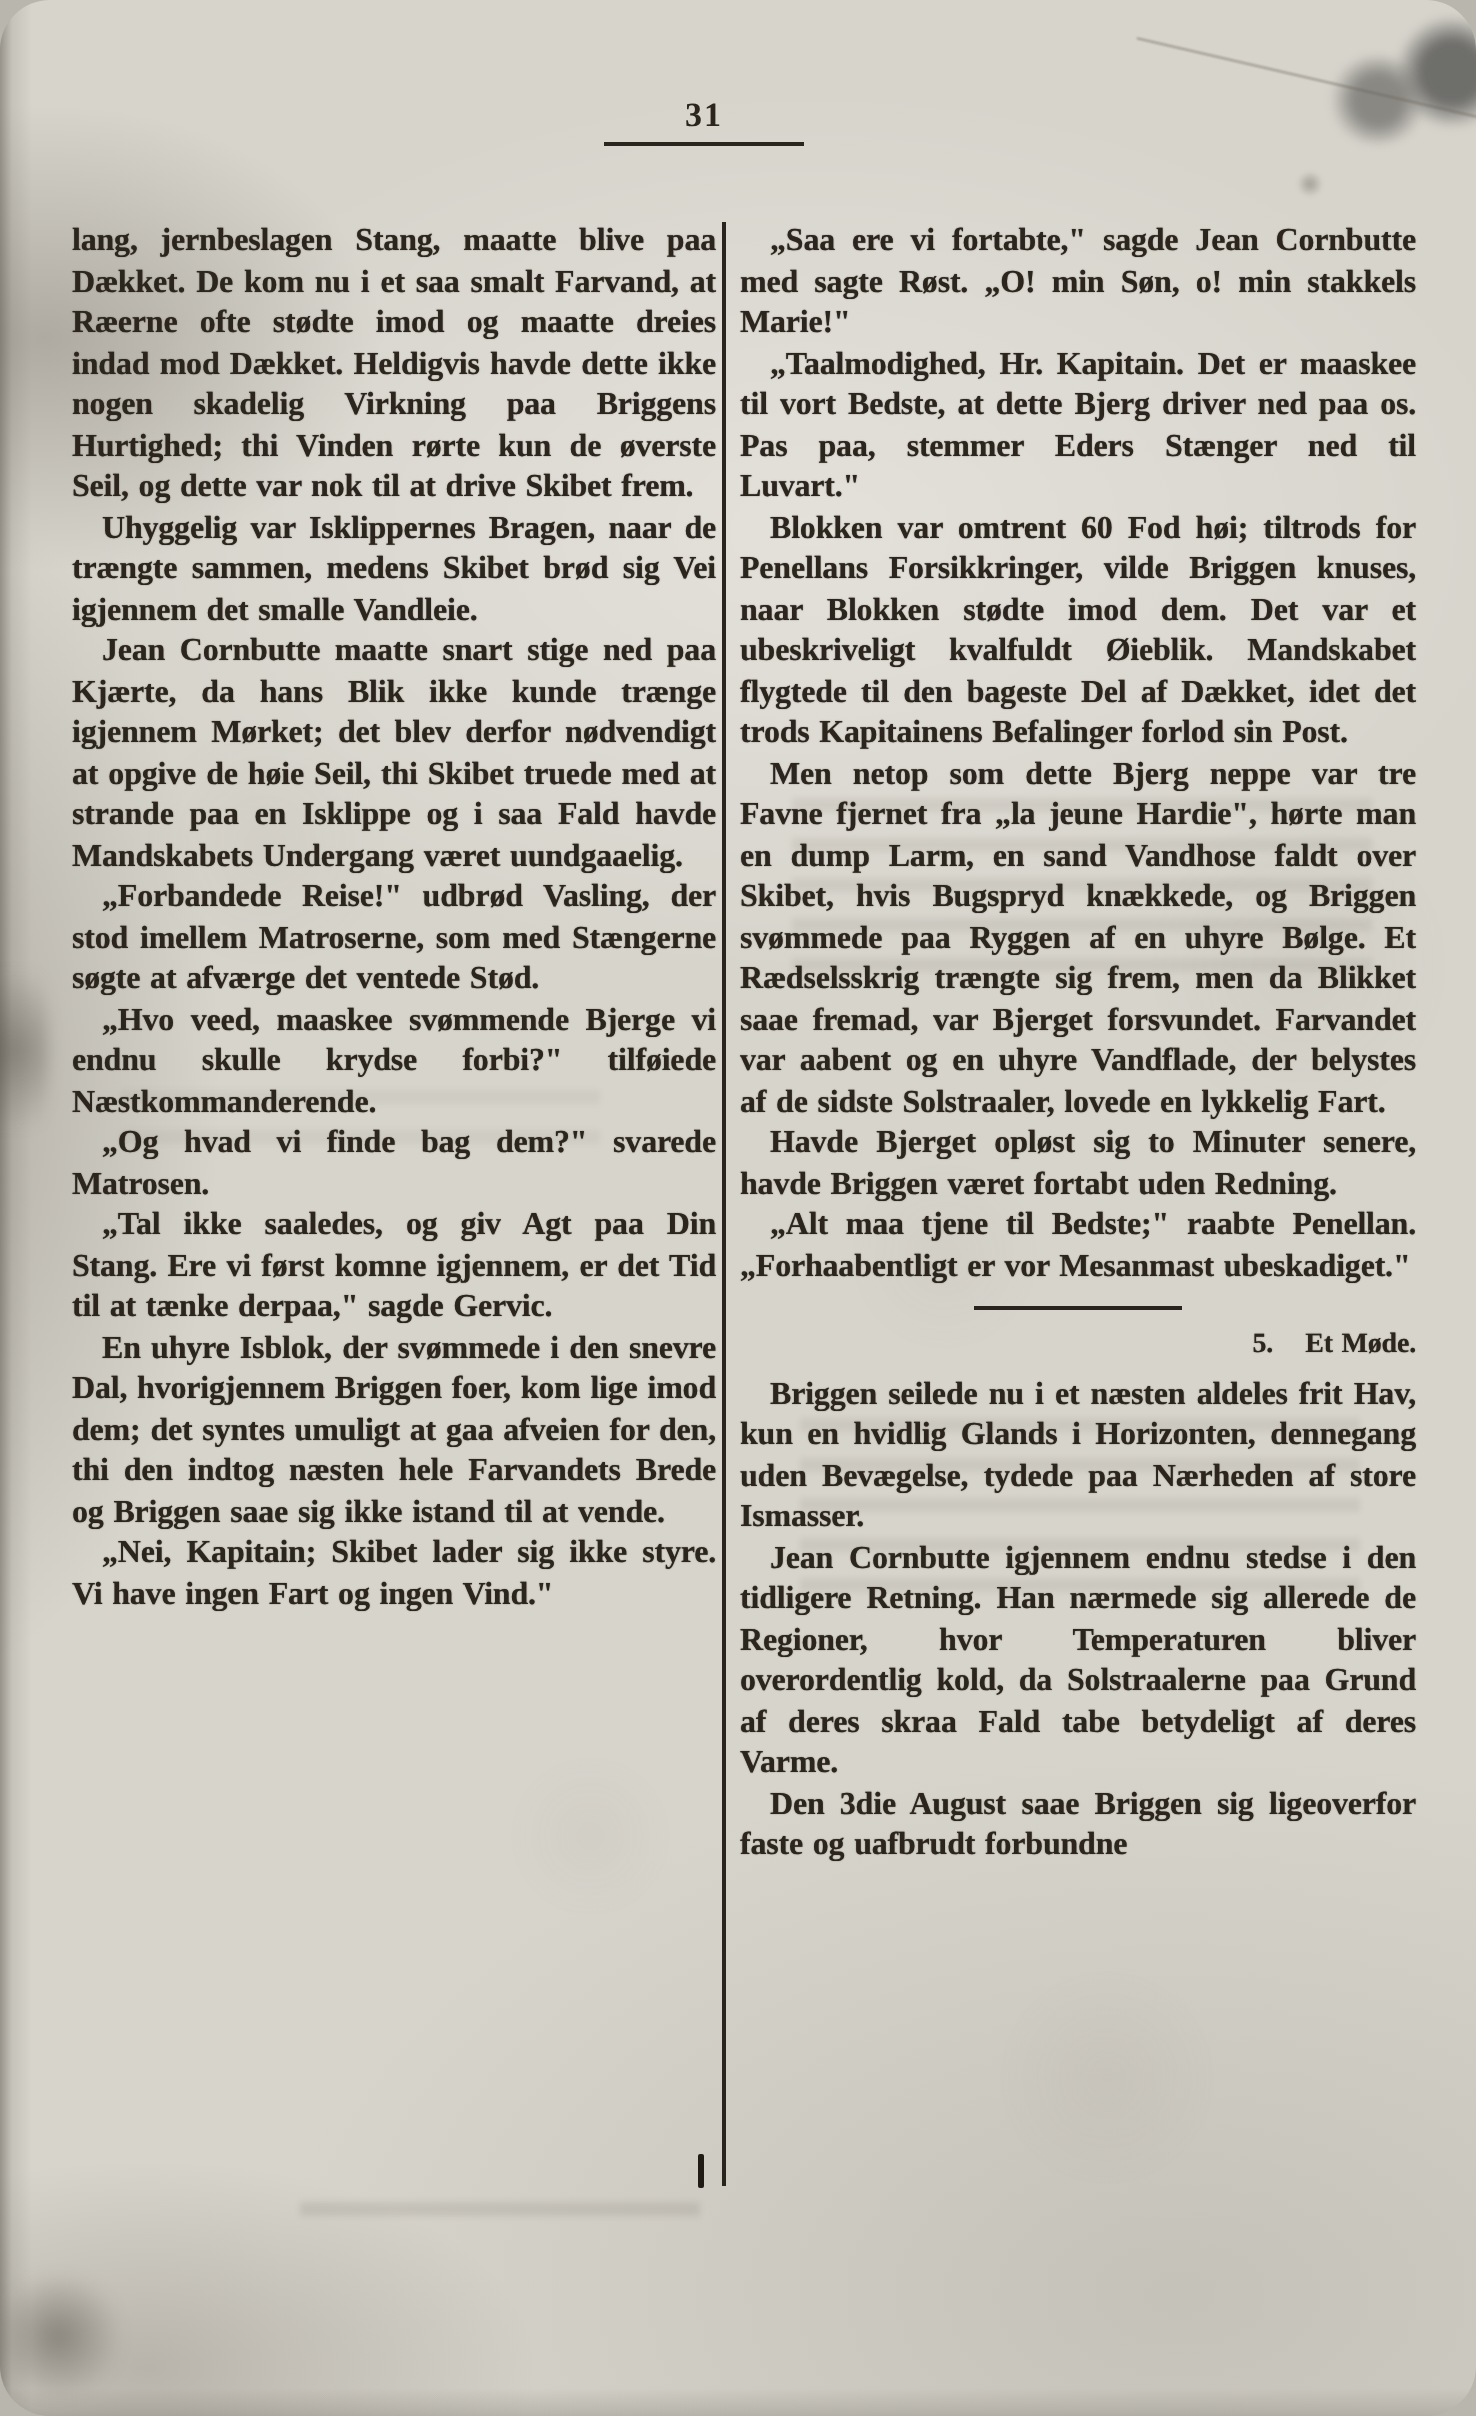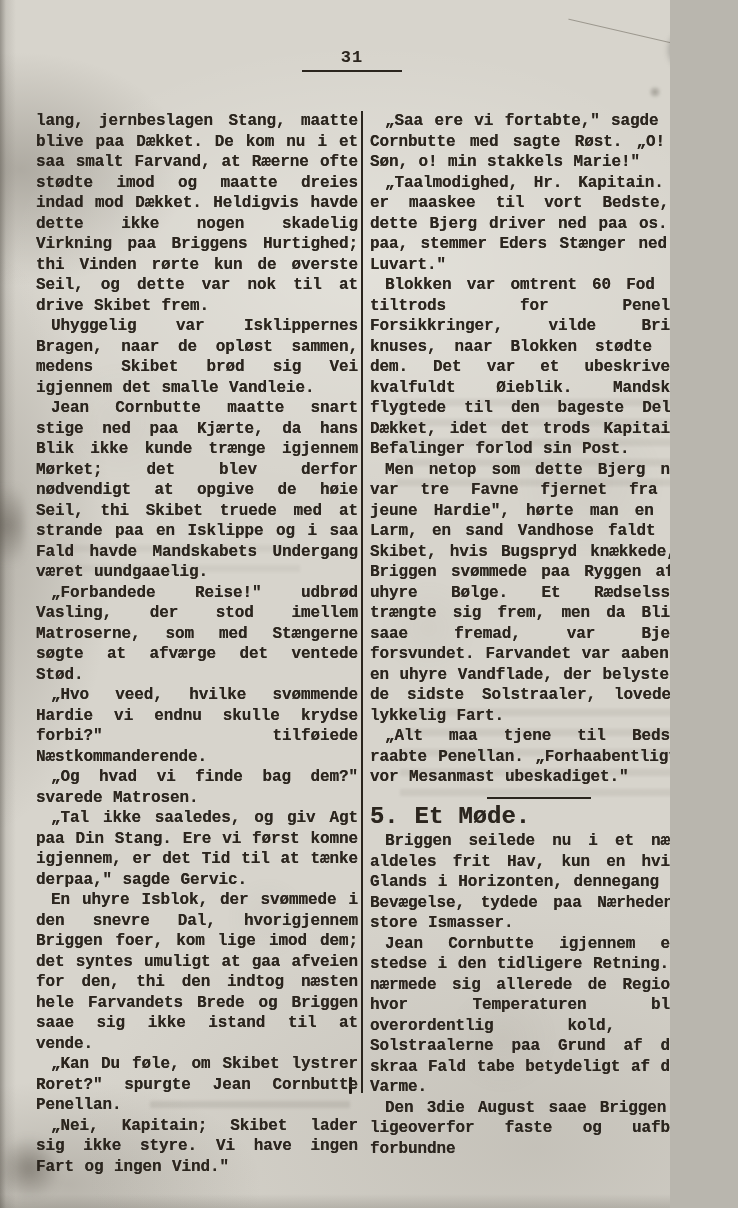--- a/index.html
+++ b/index.html
@@ -1,27 +1,28 @@
 <!DOCTYPE html>
 <html><head>
 <meta charset="utf-8">
 <style>
   html,body{margin:0;padding:0;background:#b9b6ae;}
   .page{
-    position:relative;width:670px;height:1208px;overflow:hidden;
-    font-family:Liberation Mono, monospace;color:#2b251e;
+    position:relative;width:738px;height:1208px;overflow:hidden;
+    font-family:Liberation Serif, serif;color:#2b251e;
     background-color:#d7d4cc;
     background-image:
       radial-gradient(ellipse 520px 320px at 55% 22%, rgba(255,255,250,0.30), transparent 70%),
       radial-gradient(ellipse 700px 420px at 80% 95%, rgba(125,120,110,0.20), transparent 65%),
       radial-gradient(ellipse 260px 180px at 3% 14%, rgba(80,74,64,0.30), transparent 65%),
       radial-gradient(ellipse 200px 420px at -4% 45%, rgba(80,74,64,0.28), transparent 70%),
       radial-gradient(ellipse 300px 160px at 10% 98%, rgba(90,84,74,0.25), transparent 65%),
       linear-gradient(90deg, rgba(45,40,33,0.38) 0px, rgba(45,40,33,0.10) 6px, rgba(45,40,33,0) 16px),
       linear-gradient(0deg, rgba(60,55,46,0.18) 0px, rgba(60,55,46,0) 14px);
+    border-radius: 25px;
   }
   .mottle{position:absolute;inset:0;pointer-events:none;opacity:.5;
     background-image:
       radial-gradient(circle 90px at 18% 35%, rgba(120,112,100,0.10), transparent 70%),
       radial-gradient(circle 70px at 64% 52%, rgba(120,112,100,0.10), transparent 70%),
       radial-gradient(circle 110px at 88% 40%, rgba(120,112,100,0.12), transparent 70%),
       radial-gradient(circle 60px at 40% 76%, rgba(120,112,100,0.10), transparent 70%),
       radial-gradient(circle 80px at 75% 86%, rgba(120,112,100,0.12), transparent 70%);
   }
   
@@ -55,21 +56,21 @@
   .col{text-align:justify;font-size:16px;font-weight:bold;line-height:20.5px;
     letter-spacing:-0.1px;word-spacing:1px;
     text-shadow:0 0 .6px rgba(43,37,30,.75);}
   .col p{margin:0;}
   .col p.ind{text-indent:15px;}
   .col-left{width:322px;}
   .divider{width:2px;background:#29241d;height:982px;margin-left:3px;margin-right:7px;flex:none;}
   .col-right{width:338px;}
 
   .sec-rule{width:104px;height:2px;background:#29241d;margin:9px auto 8px auto;}
-  .chap-head{text-align:left;font-size:24px;font-weight:bold;margin:0 0 4px 0;
+  .chap-head{text-align:right;font-size:14px;font-weight:bold;margin:0 0 4px 0;
     text-shadow:0 0 .6px rgba(43,37,30,.75);}
   .chap-head .num{margin-right:16px;}
 </style>
 </head>
 <body>
 
 <div class="page">
   <div class="mottle"></div>
 
   <div class="stain-a"></div>
@@ -84,39 +85,39 @@
   <div class="ghost g3"></div>
   <div class="ghost g4"></div>
 
   <div class="pn-wrap">
     <span class="pn">31</span>
   </div>
 
   <div class="cols">
     <div class="col col-left">
         <p>lang, jernbeslagen Stang, maatte blive paa Dækket. De kom nu i et saa smalt Farvand, at Ræerne ofte stødte imod og maatte dreies indad mod Dækket. Heldigvis havde dette ikke nogen skadelig Virkning paa Briggens Hurtighed; thi Vinden rørte kun de øverste Seil, og dette var nok til at drive Skibet frem.</p>
-        <p class="ind">Uhyggelig var Isklippernes Bragen, naar de opløst sammen, medens Skibet brød sig Vei igjennem det smalle Vandleie.</p>
+        <p class="ind">Uhyggelig var Isklippernes Bragen, naar de trængte sammen, medens Skibet brød sig Vei igjennem det smalle Vandleie.</p>
         <p class="ind">Jean Cornbutte maatte snart stige ned paa Kjærte, da hans Blik ikke kunde trænge igjennem Mørket; det blev derfor nødvendigt at opgive de høie Seil, thi Skibet truede med at strande paa en Isklippe og i saa Fald havde Mandskabets Undergang været uundgaaelig.</p>
         <p class="ind">„Forbandede Reise!" udbrød Vasling, der stod imellem Matroserne, som med Stængerne søgte at afværge det ventede Stød.</p>
-        <p class="ind">„Hvo veed, hvilke svømmende Hardie vi endnu skulle krydse forbi?" tilføiede Næstkommanderende.</p>
+        <p class="ind">„Hvo veed, maaskee svømmende Bjerge vi endnu skulle krydse forbi?" tilføiede Næstkommanderende.</p>
         <p class="ind">„Og hvad vi finde bag dem?" svarede Matrosen.</p>
         <p class="ind">„Tal ikke saaledes, og giv Agt paa Din Stang. Ere vi først komne igjennem, er det Tid til at tænke derpaa," sagde Gervic.</p>
         <p class="ind">En uhyre Isblok, der svømmede i den snevre Dal, hvorigjennem Briggen foer, kom lige imod dem; det syntes umuligt at gaa afveien for den, thi den indtog næsten hele Farvandets Brede og Briggen saae sig ikke istand til at vende.</p>
-        <p class="ind">„Kan Du føle, om Skibet lystrer Roret?" spurgte Jean Cornbutte Penellan.</p>
         <p class="ind">„Nei, Kapitain; Skibet lader sig ikke styre. Vi have ingen Fart og ingen Vind."</p>
       </div>
 
     <div class="divider"></div>
 
     <div class="col col-right">
       <div>
           <p class="ind">„Saa ere vi fortabte," sagde Jean Cornbutte med sagte Røst. „O! min Søn, o! min stakkels Marie!"</p>
           <p class="ind">„Taalmodighed, Hr. Kapitain. Det er maaskee til vort Bedste, at dette Bjerg driver ned paa os. Pas paa, stemmer Eders Stænger ned til Luvart."</p>
           <p class="ind">Blokken var omtrent 60 Fod høi; tiltrods for Penellans Forsikkringer, vilde Briggen knuses, naar Blokken stødte imod dem. Det var et ubeskriveligt kvalfuldt Øieblik. Mandskabet flygtede til den bageste Del af Dækket, idet det trods Kapitainens Befalinger forlod sin Post.</p>
           <p class="ind">Men netop som dette Bjerg neppe var tre Favne fjernet fra „la jeune Hardie", hørte man en dump Larm, en sand Vandhose faldt over Skibet, hvis Bugspryd knækkede, og Briggen svømmede paa Ryggen af en uhyre Bølge. Et Rædselsskrig trængte sig frem, men da Blikket saae fremad, var Bjerget forsvundet. Farvandet var aabent og en uhyre Vandflade, der belystes af de sidste Solstraaler, lovede en lykkelig Fart.</p>
+          <p class="ind">Havde Bjerget opløst sig to Minuter senere, havde Briggen været fortabt uden Redning.</p>
           <p class="ind">„Alt maa tjene til Bedste;" raabte Penellan. „Forhaabentligt er vor Mesanmast ubeskadiget."</p>
         </div>
 
       <div class="sec-rule"></div>
 
       <div class="chap-head">
         <span class="num">5.</span><span>Et Møde.</span>
       </div>
 
       <div>

